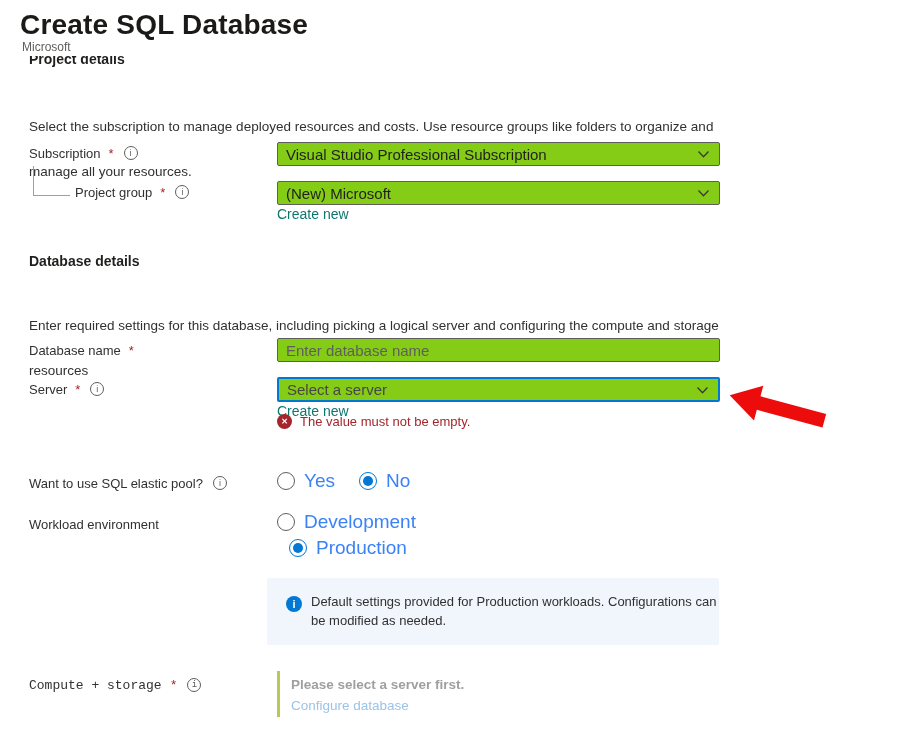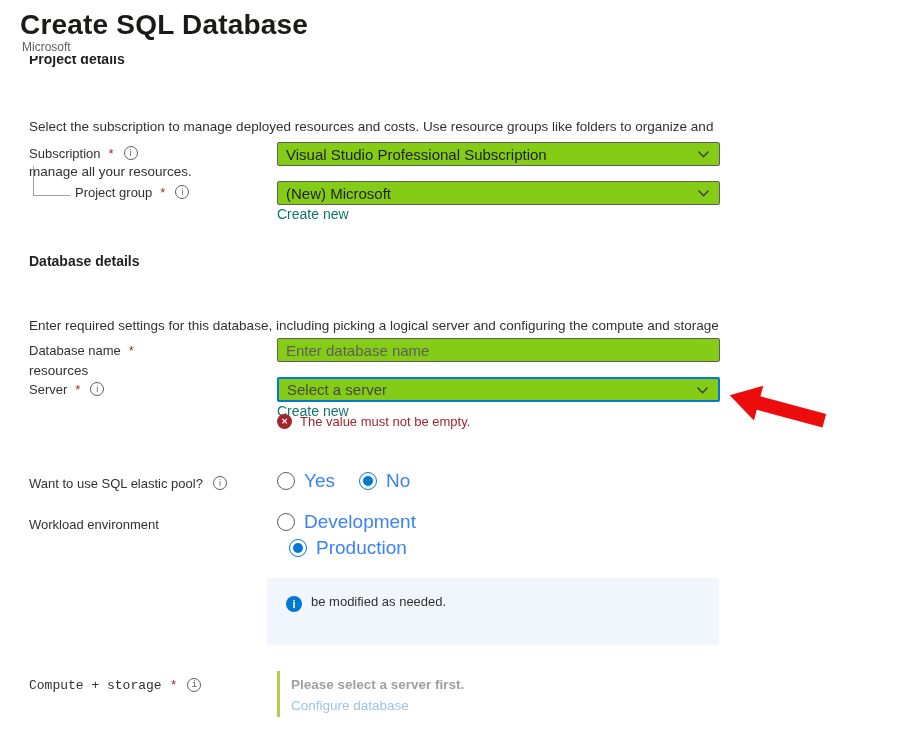--- a/index.html
+++ b/index.html
@@ -198,20 +198,21 @@
   <div class="radio-row radio-prod">
     <span class="radio-option">
       <span class="radio-circle checked"></span>
       <span class="radio-label">Production</span>
     </span>
   </div>
 
   <div class="info-box">
     <span class="info-box-icon"></span>
     <div class="info-box-text">
+      <span>Default settings provided for Production workloads. Configurations can</span>
       <span>be modified as needed.</span>
     </div>
   </div>
 
   <div class="field-label lbl-compute">
     <span>Compute + storage</span>
       <span class="required">*</span>
       <i class="info-icon"></i>
   </div>
   <div class="compute-bar"></div>

